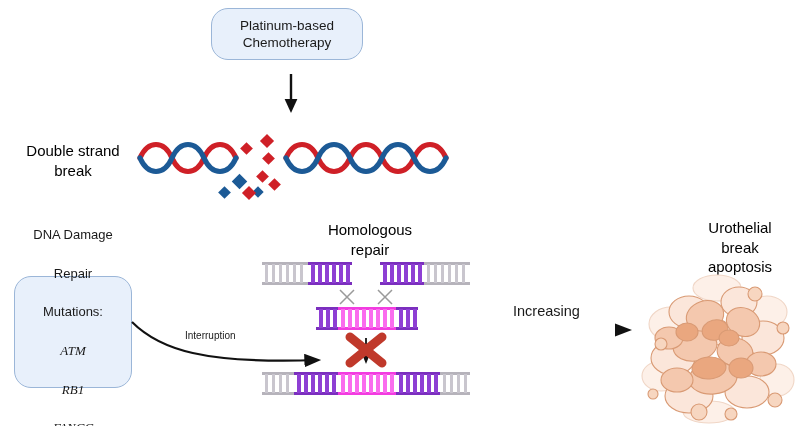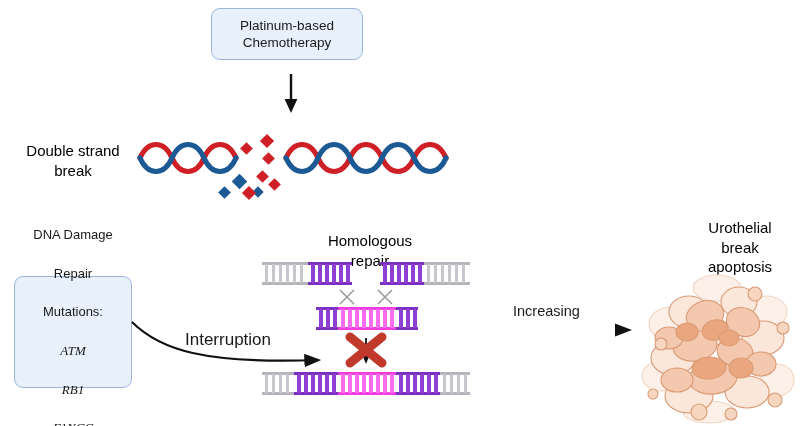--- a/index.html
+++ b/index.html
@@ -21,21 +21,21 @@
     width: 800px;
     height: 426px;
   }
   .abs { position: absolute; }
 
   
   .infobox {
     box-sizing: border-box;
     background: #e8f0fb;
     border: 1.4px solid #9bb6d8;
-    border-radius: 9px;
+    border-radius: 17px;
     display: flex;
     flex-direction: column;
     align-items: center;
     justify-content: center;
     text-align: center;
     line-height: 1.28;
   }
   .infobox .line { display: block; white-space: nowrap; }
   .infobox .gene { font-style: italic; font-family: Liberation Serif, serif; }
 
@@ -50,23 +50,23 @@
   }
 
   
   .caption {
     text-align: center;
     line-height: 1.3;
     white-space: nowrap;
     color: #000000;
   }
   #dsb-label { left: 13px; top: 141px; width: 120px; font-size: 15px; }
-  #hr-label  { left: 303px; top: 231px; width: 134px; font-size: 15px; }
+  #hr-label  { left: 303px; top: 220px; width: 134px; font-size: 15px; }
   #uca-label { left: 680px; top: 218px; width: 120px; font-size: 15px; }
-  #interruption-label { left: 185px; top: 330px; font-size: 17px; }
+  #interruption-label { left: 185px; top: 330px; font-size: 10px; }
   #increasing-label   { left: 513px; top: 303px; font-size: 14.5px; }
 
   svg { display: block; overflow: visible; }
 </style>
 </head>
 <body>
 
 <div class="stage">
 
   <div class="infobox abs" id="chemo-box">

